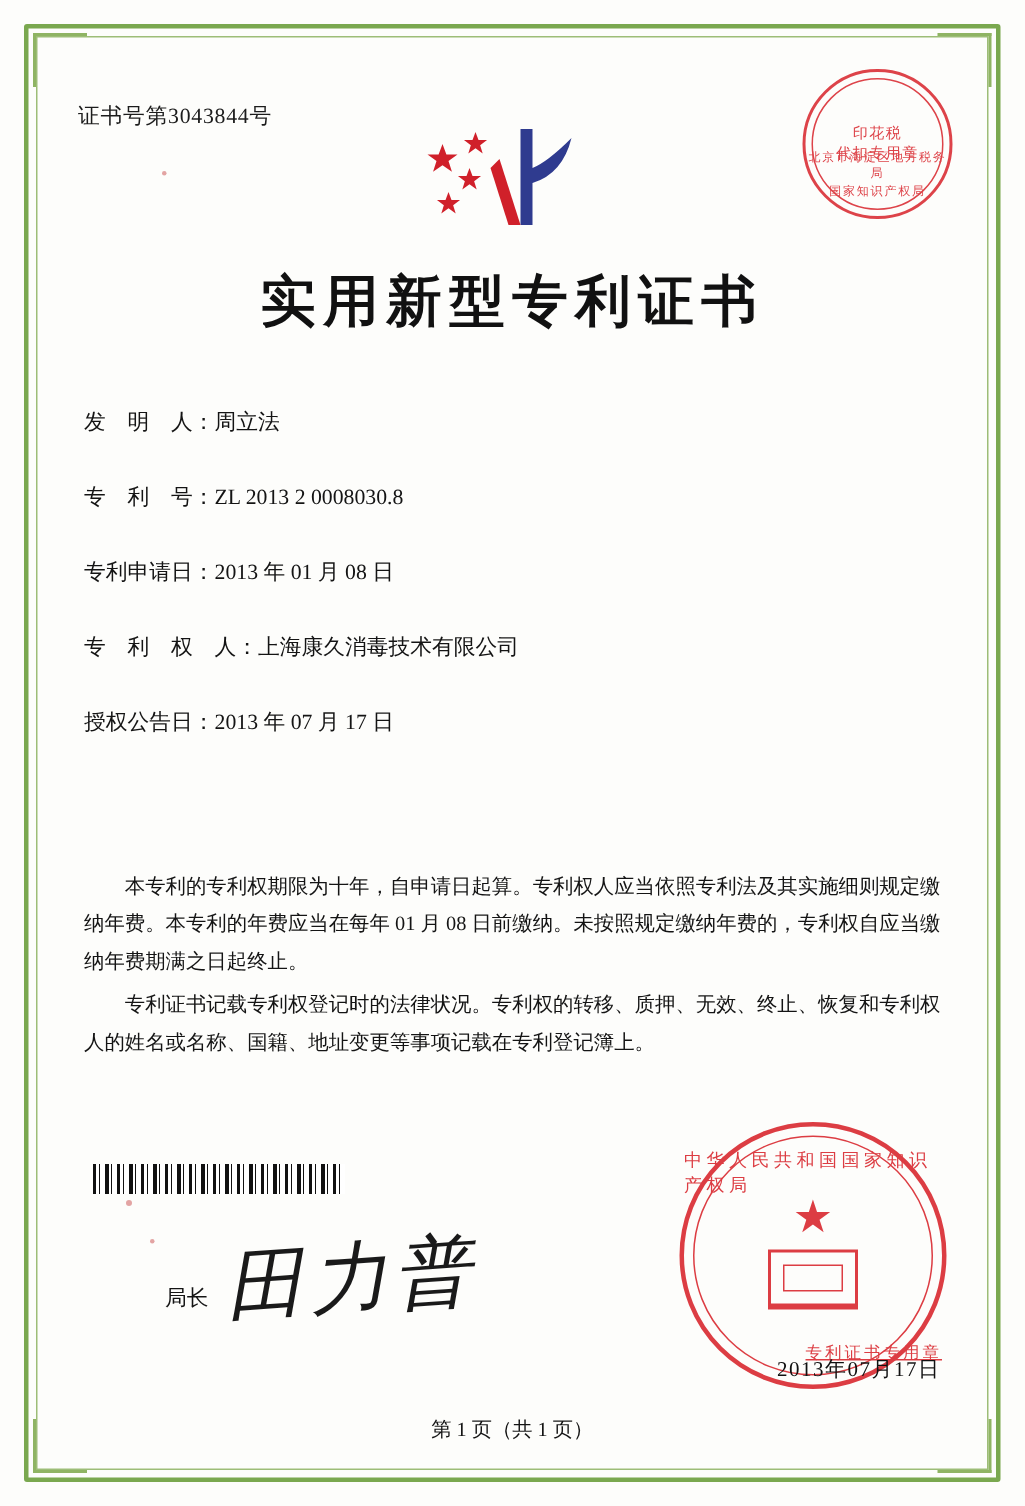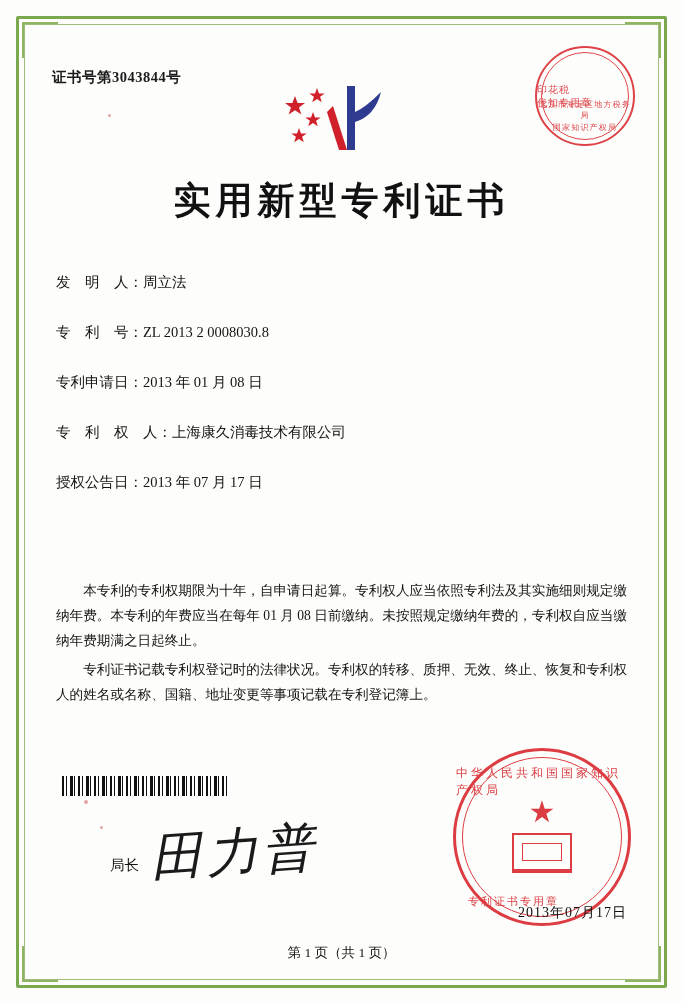--- a/index.html
+++ b/index.html
@@ -45,21 +45,20 @@
   .corner.bl { left: 22px; bottom: 22px; border-right: none; border-top: none; }
   .corner.br { right: 22px; bottom: 22px; border-left: none; border-top: none; }
 
   .cert-no {
     position: absolute;
     left: 52px;
     top: 68px;
     font-size: 14.5px;
     letter-spacing: 0.5px;
     color: #1c1c1c;
-    font-weight: bold;
   }
 
   
   .logo {
     position: absolute;
     left: 50%;
     top: 82px;
     transform: translateX(-50%);
     width: 130px;
     height: 72px;
@@ -94,21 +93,21 @@
     margin-top: 40px;
   }
   .seal-top .arc-top { top: 11px; }
   .seal-top .arc-bottom { bottom: 11px; }
   .seal-top .mid {
     position: absolute;
     top: 50%;
     left: 0;
     width: 100%;
     transform: translateY(-50%);
-    text-align: left;
+    text-align: center;
     font-size: 10px;
     line-height: 13px;
     letter-spacing: 1px;
   }
 
   .title {
     position: absolute;
     left: 0;
     right: 0;
     top: 176px;
@@ -211,24 +210,25 @@
     position: absolute;
     top: 14px;
     left: 0; width: 100%;
     text-align: left;
     font-size: 12px;
     letter-spacing: 3px;
   }
   .seal-main .arc-dn {
     position: absolute;
     bottom: 14px;
-    left: 12px; width: 100%;
-    text-align: left;
+    left: 0; width: 100%;
+    text-align: right;
     font-size: 11px;
     letter-spacing: 2px;
+    text-decoration: underline;
   }
   .seal-main .star {
     position: absolute;
     left: 50%;
     top: 46px;
     transform: translateX(-50%);
     font-size: 30px;
     line-height: 30px;
   }
   .seal-main .emblem {

